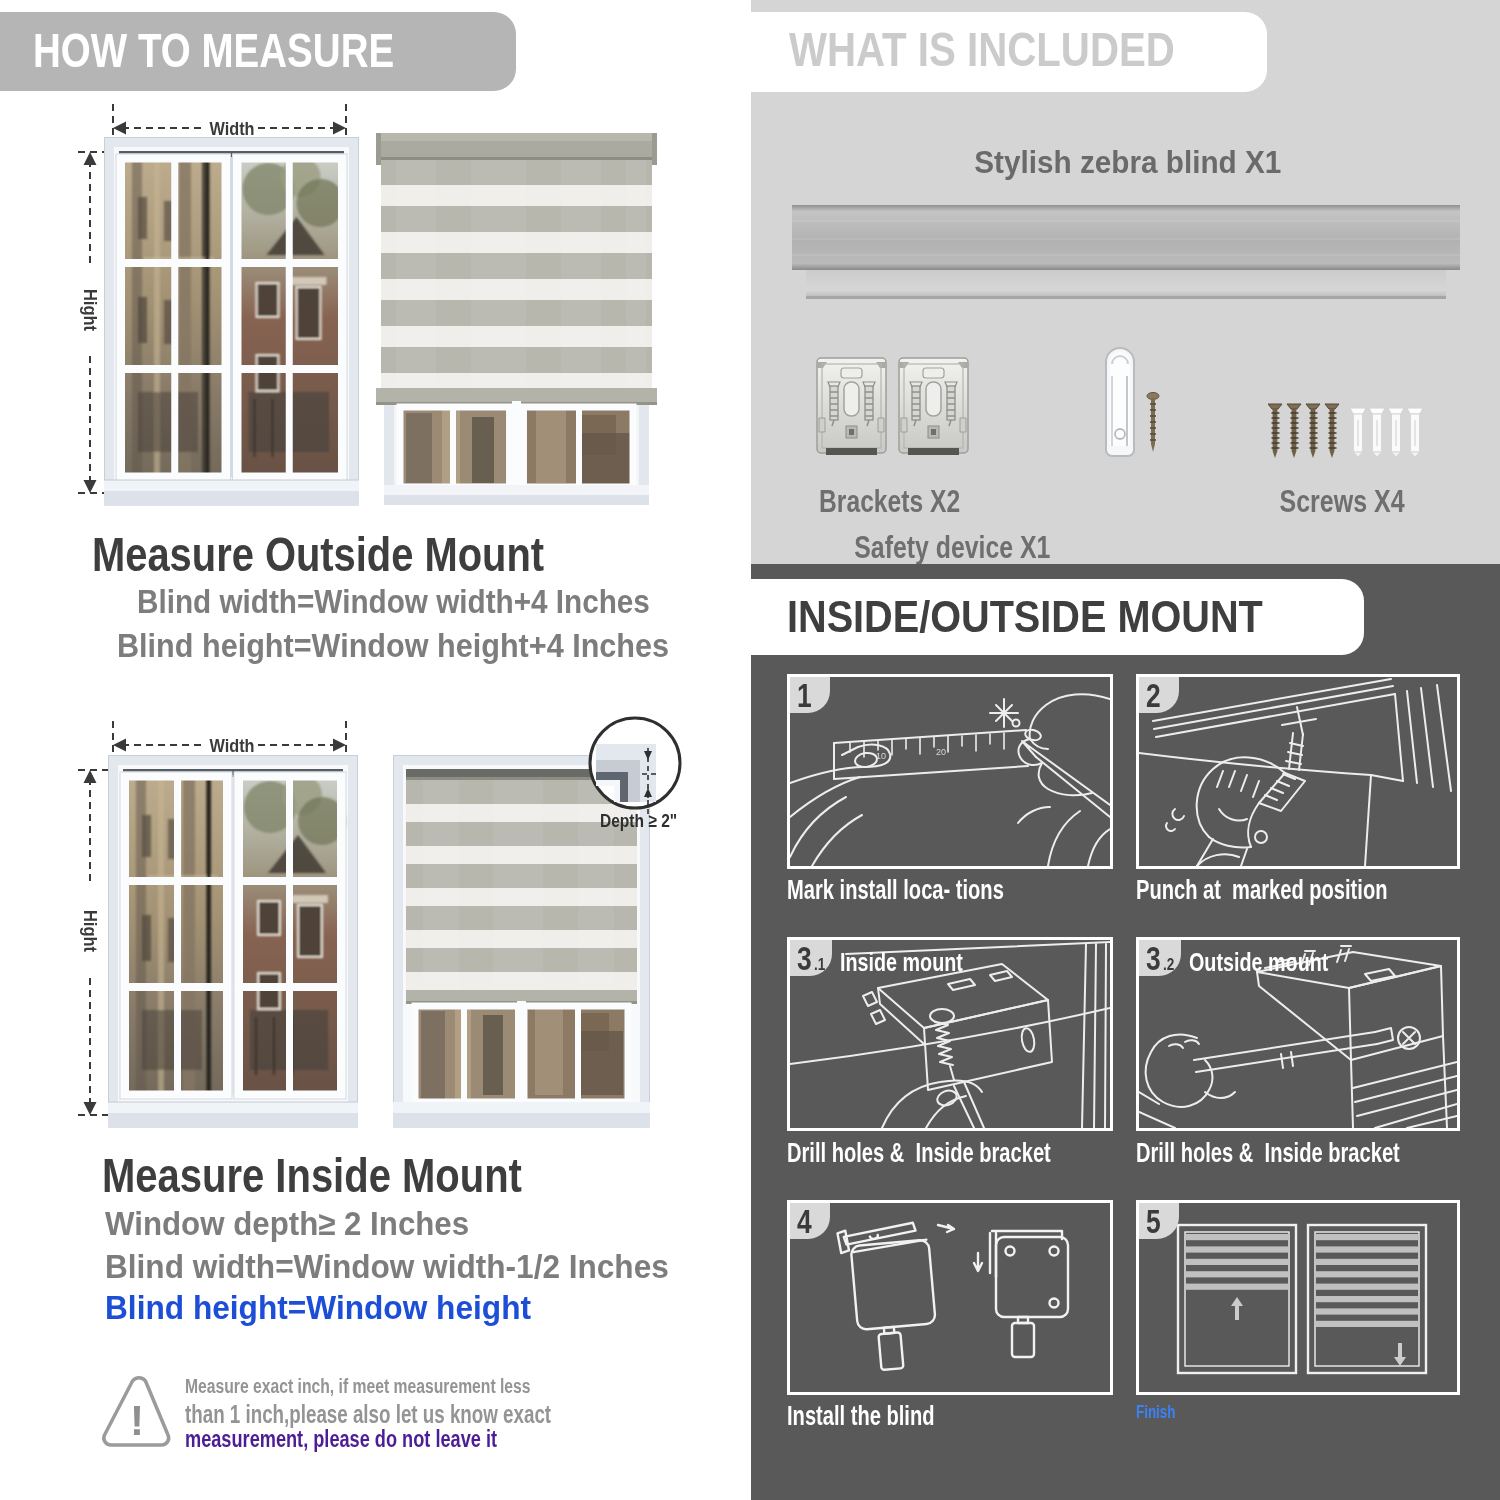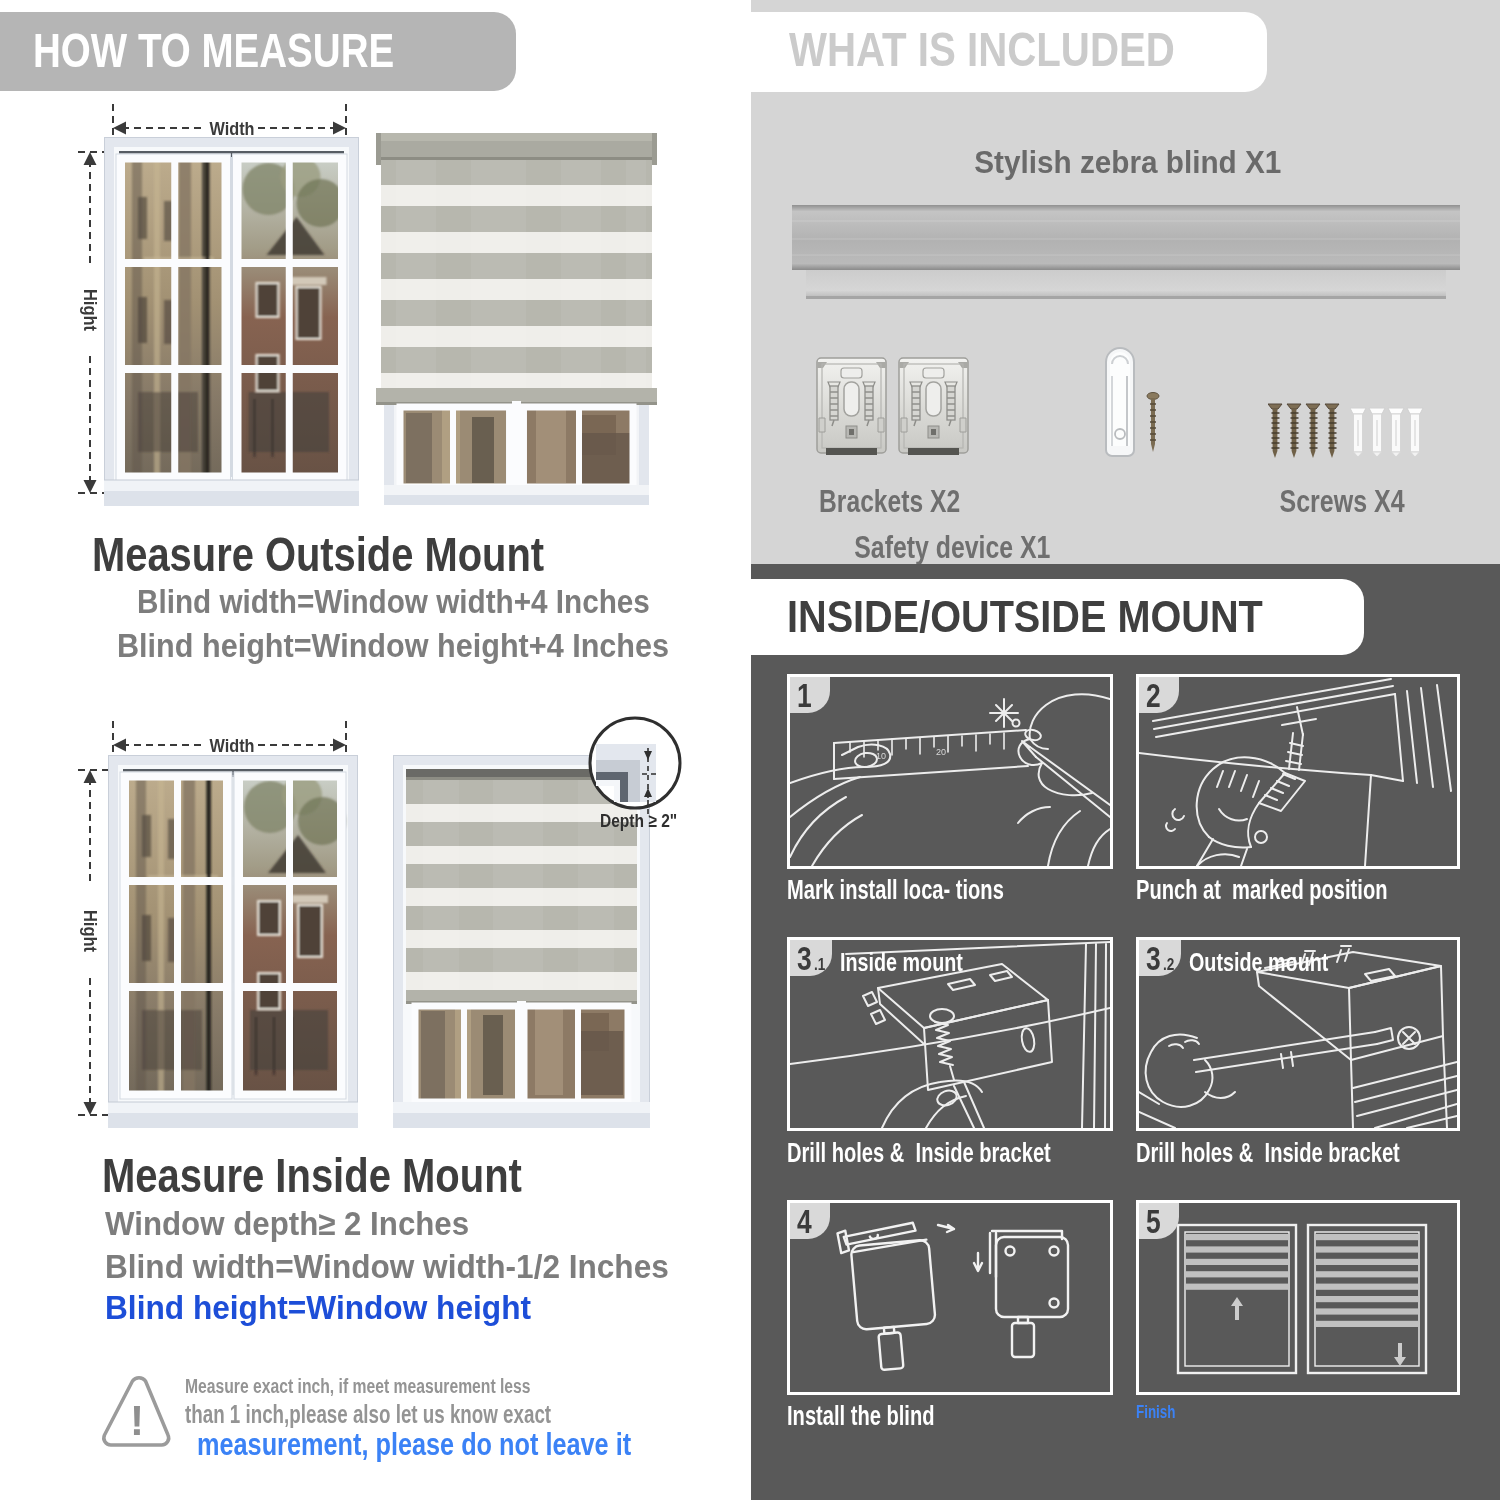--- a/index.html
+++ b/index.html
@@ -321,21 +321,21 @@
 <div class="abs b" style="left:105px; top:1206.6px; font-size:33px; line-height:1; color:#7d7d7d; white-space:nowrap;"><span style="display:inline-block; transform:scaleX(0.947); transform-origin:0 0;">Window depth≥ 2 Inches</span></div>
 <div class="abs b" style="left:105px; top:1249.8px; font-size:33px; line-height:1; color:#7d7d7d; white-space:nowrap;"><span style="display:inline-block; transform:scaleX(0.957); transform-origin:0 0;">Blind width=Window width-1/2 Inches</span></div>
 <div class="abs b" style="left:105px; top:1290.6px; font-size:33px; line-height:1; color:#1d4ed8; white-space:nowrap;"><span style="display:inline-block; transform:scaleX(0.959); transform-origin:0 0;">Blind height=Window height</span></div>
 
 <svg class="abs" style="left:96px; top:1372px;" width="82" height="82" viewBox="0 0 82 82">
   <path d="M36.5,9 a8,8 0 0 1 13,0 L72,63 a7,7 0 0 1 -6.5,10 H15 a7,7 0 0 1 -6.5,-10 Z" fill="none" stroke="#9b9b9b" stroke-width="3.5" stroke-linejoin="round"></path>
   <text x="41" y="63" font-size="42" font-weight="bold" fill="#8f8f8f" text-anchor="middle">!</text>
 </svg>
 <div class="abs b" style="left:185px; top:1375.8px; font-size:20px; line-height:1; color:#949494; white-space:nowrap;"><span style="display:inline-block; transform:scaleX(0.785); transform-origin:0 0;">Measure exact inch, if meet measurement less</span></div>
 <div class="abs b" style="left:185px; top:1402.0px; font-size:25.5px; line-height:1; color:#949494; white-space:nowrap;"><span style="display:inline-block; transform:scaleX(0.736); transform-origin:0 0;">than 1 inch,please also let us know exact</span></div>
-<div class="abs b" style="left:197px; top:1428.3px; font-size:32px; line-height:1; color:#3b82f6; white-space:nowrap;"><span style="display:inline-block; transform:scaleX(0.79); transform-origin:0 0;">measurement, please do not leave it</span></div>
+<div class="abs b" style="left:185px; top:1428.3px; font-size:23px; line-height:1; color:#4c1d95; white-space:nowrap;"><span style="display:inline-block; transform:scaleX(0.79); transform-origin:0 0;">measurement, please do not leave it</span></div>
 <div class="abs" style="left:751px; top:0; width:749px; height:564px; background:#d5d5d5;"></div>
 <div class="abs" style="left:751px; top:12px; width:516px; height:80px; background:#ffffff; border-radius:0 22px 22px 0;"></div>
 <div class="abs b" style="left:789px; top:25.6px; font-size:48px; line-height:1; color:#cbcbcb; white-space:nowrap;"><span style="display:inline-block; transform:scaleX(0.838); transform-origin:0 0;">WHAT IS INCLUDED</span></div>
 <div class="abs b" style="left:828px; top:147px; width:600px; text-align:center;font-size:31.5px; line-height:1; color:#6a6a6a; white-space:nowrap;"><span style="display:inline-block; transform:scaleX(0.943); transform-origin:50% 0;">Stylish zebra blind X1</span></div>
 
 <svg class="abs" style="left:792px; top:205px;" width="668" height="95" viewBox="0 0 668 95">
   <defs>
     <linearGradient id="barg" x1="0" y1="0" x2="0" y2="1">
       <stop offset="0" stop-color="#909090"></stop>
         <stop offset="0.1" stop-color="#c4c4c4"></stop>

